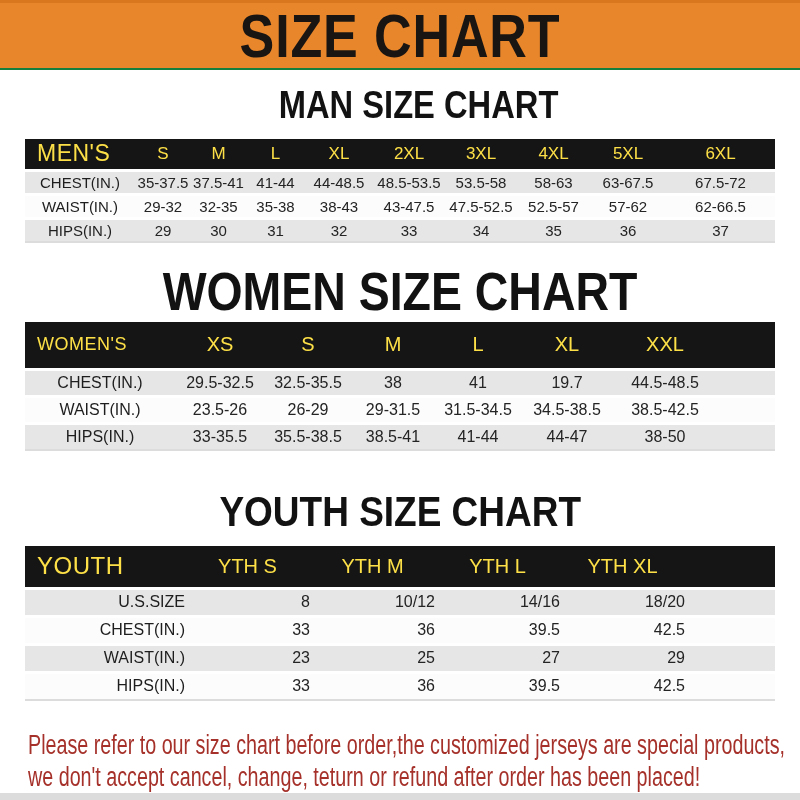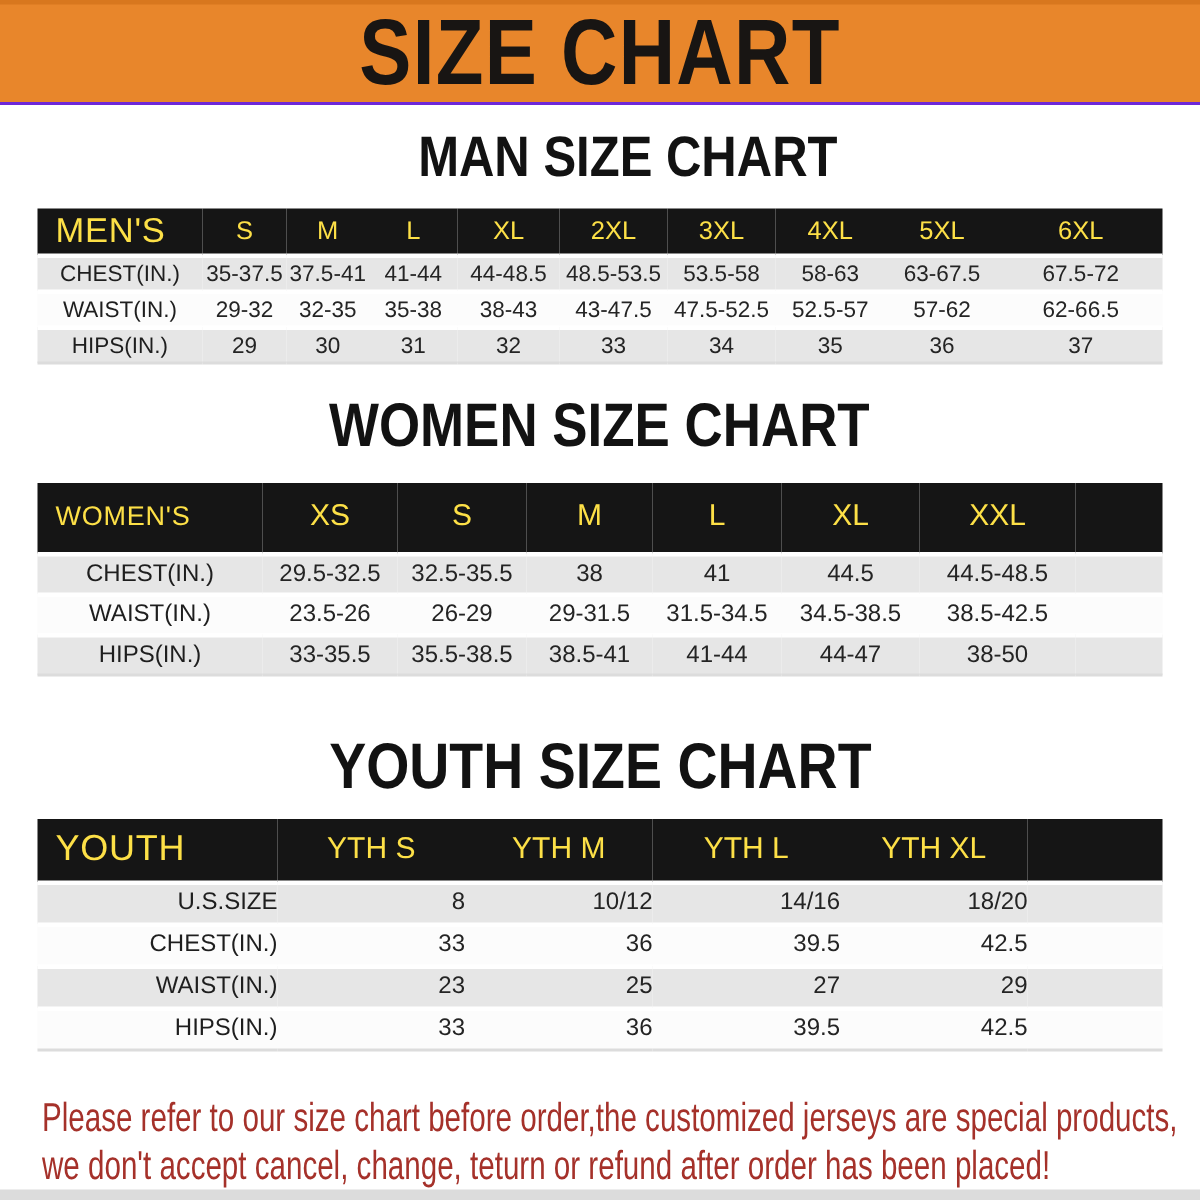--- a/index.html
+++ b/index.html
@@ -9,38 +9,38 @@
     background:#ffffff;
     font-family:"Liberation Sans", sans-serif;
     overflow:hidden;
   }
 
   
   .banner {
     position:absolute; left:0; top:0; width:800px; height:70px;
     background:#e8862b;
     border-top:3px solid #d8771e;
-    border-bottom:2px solid #6d28d9;
+    border-bottom:2px solid #15803d;
     display:flex; align-items:center; justify-content:center;text-align:center;
   }
   .banner-text {
     display:inline-block;
     font-weight:bold; font-size:62px; color:#181513;
     letter-spacing:1px;
     transform:scaleX(0.84);
   }
 
   
   .sec-heading {
     position:absolute; left:0; width:800px; text-align:center;
     font-weight:bold; color:#121212; white-space:nowrap;
   }
   .sec-heading > span { display:inline-block; transform:scaleX(0.86); letter-spacing:0px; }
   #h-man   { top:84px;  font-size:38px;margin-left:19px; }
-  #h-women { top:260px; font-size:41px; }
+  #h-women { top:260px; font-size:54px; }
   #h-youth { top:487px; font-size:43px; }
 
   
   .size-table {
     position:absolute; left:25px; width:750px;
     border-collapse:collapse; table-layout:fixed;
     text-align:center;
   }
   #t-men   { top:139px; }
   #t-women { top:322px; }
@@ -185,21 +185,21 @@
     <td>XL</td>
     <td>XXL</td>
     <td></td>
   </tr>
   <tr class="row g">
     <td class="rlabel">CHEST(IN.)</td>
     <td>29.5-32.5</td>
     <td>32.5-35.5</td>
     <td>38</td>
     <td>41</td>
-    <td>44.5</td>
+    <td>19.7</td>
     <td>44.5-48.5</td>
     <td></td>
   </tr>
   <tr class="row w">
     <td class="rlabel">WAIST(IN.)</td>
     <td>23.5-26</td>
     <td>26-29</td>
     <td>29-31.5</td>
     <td>31.5-34.5</td>
     <td>34.5-38.5</td>

